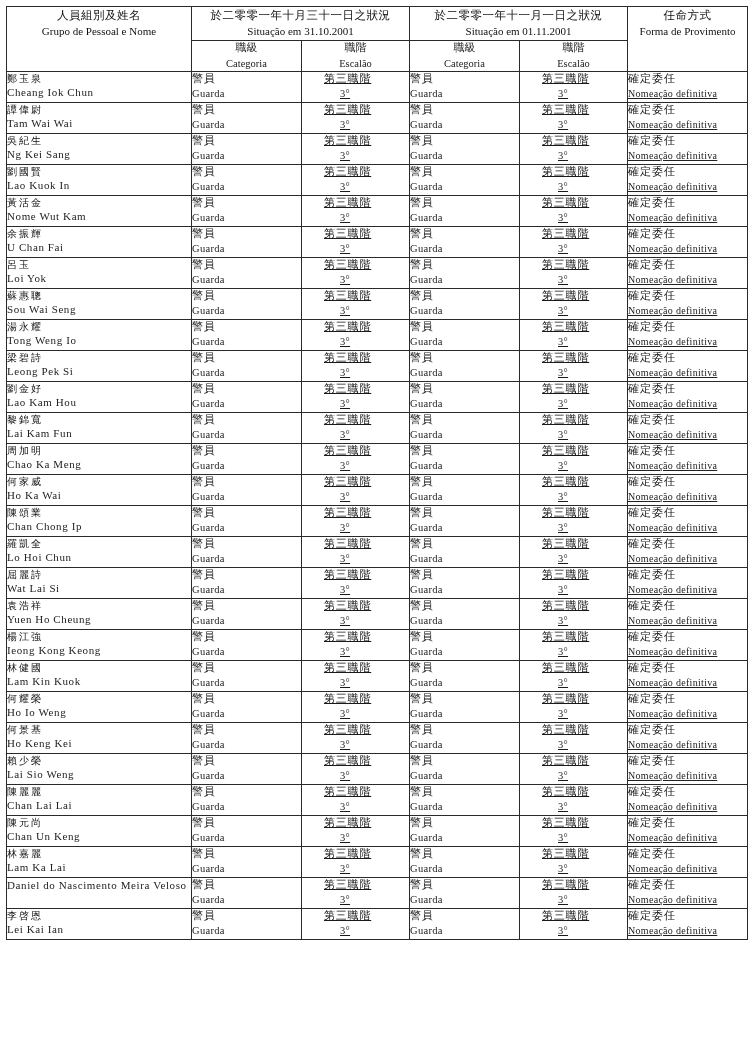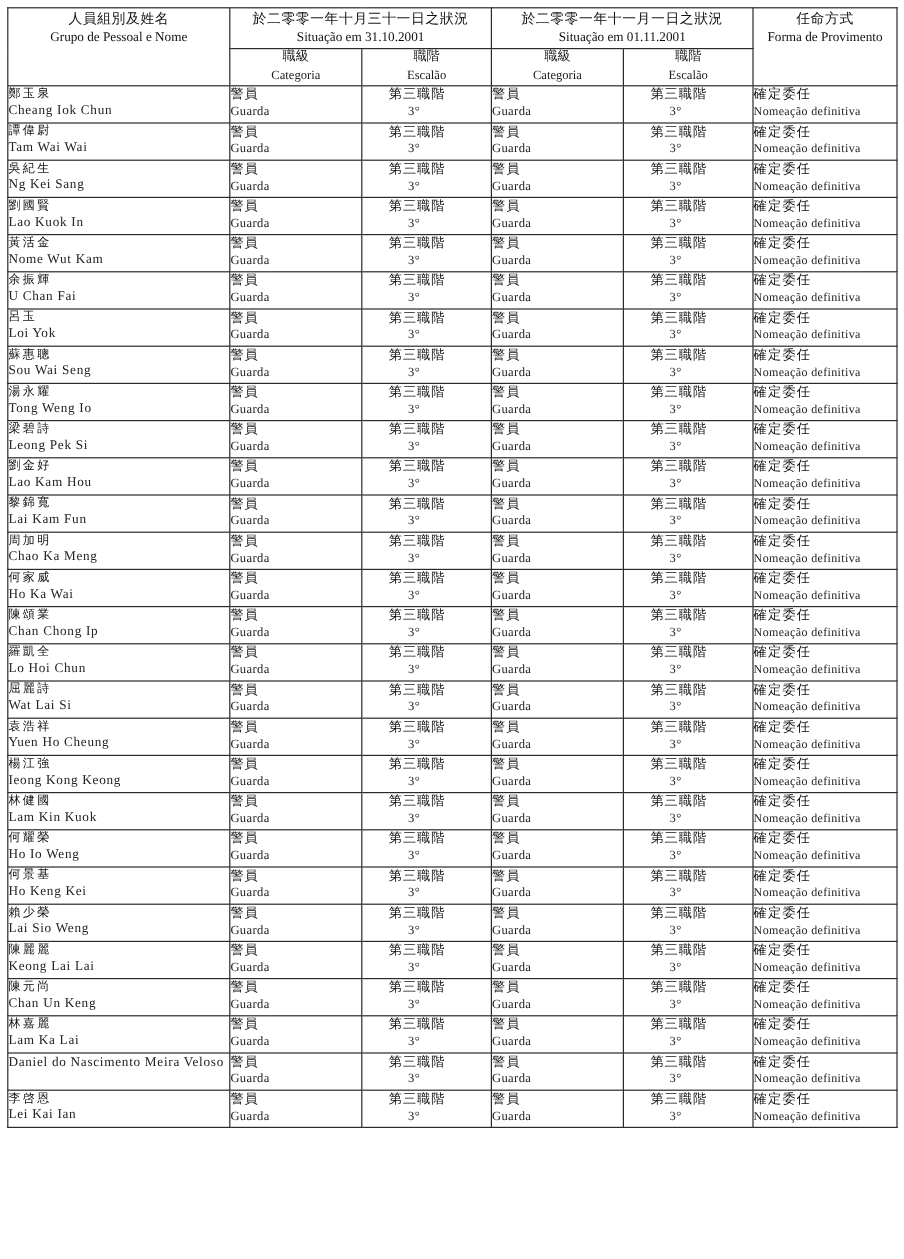--- a/index.html
+++ b/index.html
@@ -84,25 +84,25 @@
     font-family: "Liberation Serif", serif;
     font-size: 10.5px;
     line-height: 1.35;
     color: #222;
     letter-spacing: 0.3px;
     white-space: nowrap;
   }
   .c-name .cn { font-size: 10px; letter-spacing: 2px; }
   .c-name .pt { font-size: 11px; letter-spacing: 0.6px; }
   .c-cat { }
-  .c-esc { text-align: left; }
+  .c-esc { text-align: left; text-decoration: underline; }
   .c-esc .cn { padding-left: 22px; }
   .c-esc .pt { padding-left: 38px; }
   .c-prov .cn { letter-spacing: 1px; }
-  .c-prov .pt { font-size: 10px; }
+  .c-prov .pt { font-size: 10px; text-decoration: underline; }
   .latin-only .pt { padding-top: 0px; }
   .spacer-cn { visibility: hidden; }
 </style>
 </head>
 <body>
 
 <div class="page">
   <table class="sheet">
     <colgroup>
       <col style="width:185px">
@@ -745,21 +745,21 @@
             <div class="pt">3°</div>
           </td>
           <td class="c-prov">
             <div class="cn">確定委任</div>
             <div class="pt">Nomeação definitiva</div>
           </td>
         </tr>
         <tr>
           <td class="c-name">
             <div class="cn">陳麗麗</div>
-            <div class="pt">Keong Lai Lai</div>
+            <div class="pt">Chan Lai Lai</div>
           </td>
           <td class="c-cat">
             <div class="cn">警員</div>
             <div class="pt">Guarda</div>
           </td>
           <td class="c-esc">
             <div class="cn">第三職階</div>
             <div class="pt">3°</div>
           </td>
           <td class="c-cat">

